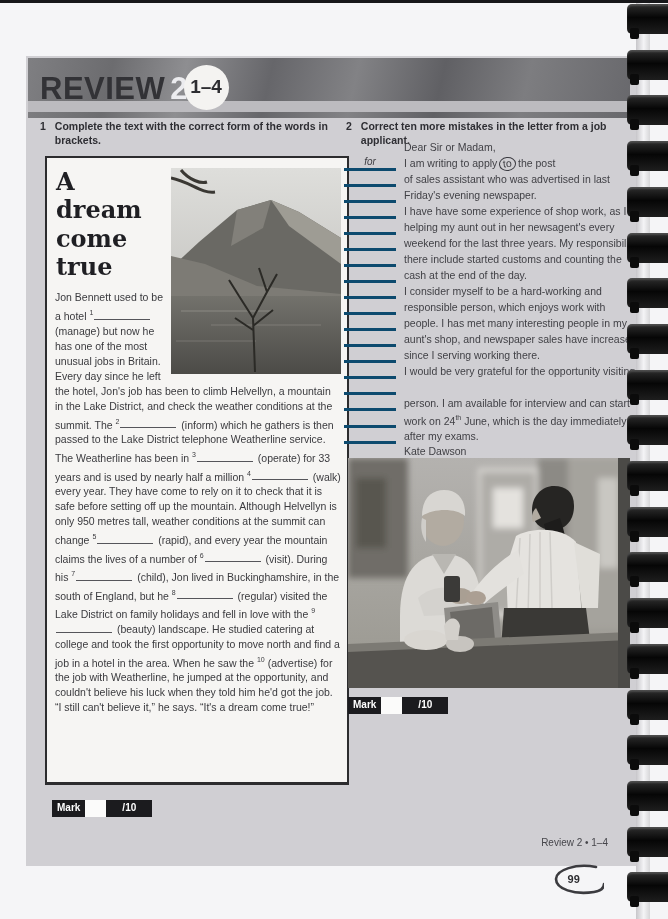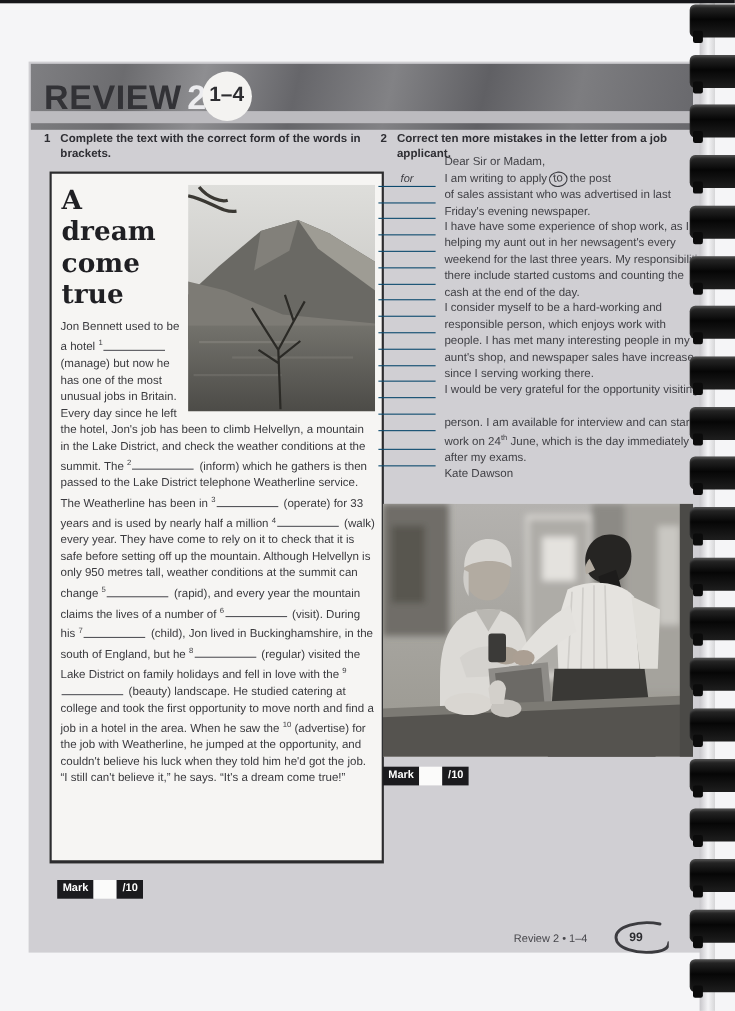--- a/index.html
+++ b/index.html
@@ -36,38 +36,38 @@
   .art-text{font-size:10.5px;line-height:15px;color:#3a3a3e;}
   .art-text sup{font-size:7px;}
   .blank-inline{display:inline-block;width:56px;height:9px;border-bottom:1px solid #55555a;margin:0 2px 0 1px;}
 
   
   .mark{position:absolute;display:inline-flex;font-size:10px;font-weight:700;line-height:1;}
   .mark1{left:26px;top:744px;}
   .mark2{left:322px;top:641px;}
   .mk-label{background:#1b1b1e;color:#fff;padding:3px 5px 4px;}
   .mk-box{background:#fbfbfa;width:21px;}
-  .mk-score{background:#1b1b1e;color:#fff;padding:3px 5px 4px;}
+  .mk-score{background:#1b1b1e;color:#fff;padding:3px 16px 4px;}
 
   
   .letter{position:absolute;left:318px;top:84px;width:296px;}
   .lrow{display:flex;align-items:flex-end;min-height:14.8px;}
-  .lblank{flex:0 0 52px;border-bottom:1px solid #0c4a6e;margin-right:8px;height:13px;
+  .lblank{flex:0 0 52px;border-bottom:3px solid #0c4a6e;margin-right:8px;height:13px;
     text-align:center;font-style:italic;font-size:10px;color:#3c3c41;line-height:13px;}
   .lspacer{flex:0 0 60px;}
   .ltext{font-size:10.5px;line-height:14.8px;color:#414146;white-space:nowrap;}
   .ltext sup{font-size:7px;}
   .circled{display:inline-block;border:1.5px solid #3a3a40;border-radius:50%;padding:0 3px 1px;
     margin:0 -1px;transform:rotate(-6deg);line-height:11px;}
 
   
   .shop-photo{position:absolute;left:322px;top:402px;width:282px;height:230px;display:block;}
 
   
-  .footer{position:absolute;right:30px;top:781px;display:flex;align-items:center;gap:16px;}
+  .footer{position:absolute;right:30px;top:781px;display:flex;align-items:center;gap:16px;flex-direction:column;}
   .footer-label{font-size:10px;color:#46464b;}
   .pagenum-wrap{position:relative;width:58px;height:32px;}
   .pagenum-wrap svg{position:absolute;left:0;top:0;}
   .pagenum{position:absolute;left:22px;top:9px;font-size:11px;font-weight:700;color:#2c2c30;}
 
   
   .spine{position:absolute;top:0;right:18px;width:14px;height:919px;z-index:2;
     background:linear-gradient(90deg,#c7c6ca,#f4f4f6 55%,#d6d6d8);}
   .rings{position:absolute;top:0;right:0;width:50px;height:919px;z-index:3;}
   .ring{position:absolute;right:-6px;width:47px;height:30px;border-radius:5px;

